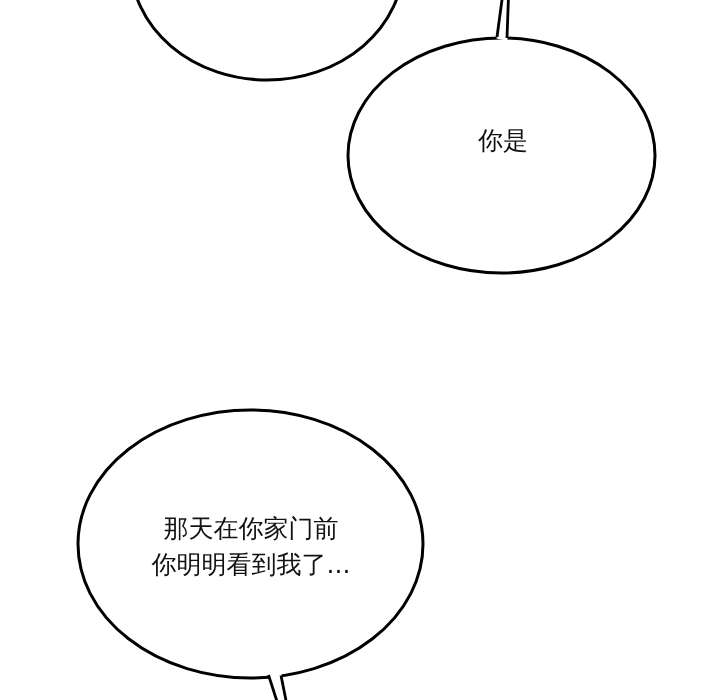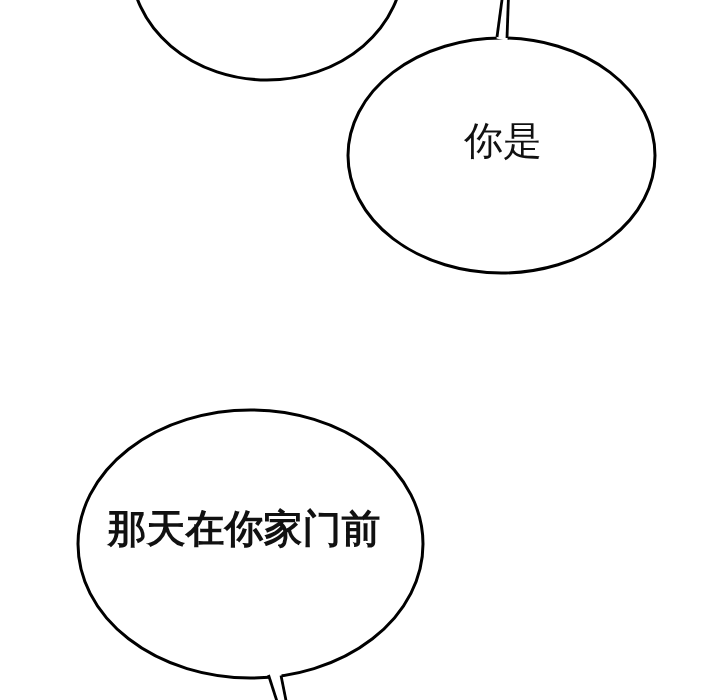--- a/index.html
+++ b/index.html
@@ -23,29 +23,29 @@
   .panel svg {
     position: absolute;
     left: 0;
     top: 0;
     display: block;
   }
   .bubble-text {
     position: absolute;
     transform: translateX(-50%);
     text-align: center;
-    font-size: 39px;
+    font-size: 25px;
     line-height: 36px;
     color: var(--text);
     letter-spacing: 0px;
     white-space: nowrap;
     font-family: "DejaVu Sans", sans-serif;
   }
   .bubble-text.question { left: 503px; top: 123px; }
-  .bubble-text.reply    { left: 244px; top: 511px; font-weight: bold; }
+  .bubble-text.reply    { left: 251px; top: 511px; }
 </style>
 </head>
 <body>
 
 <div class="panel">
 
   <svg width="720" height="700" viewBox="0 0 720 700">
 
     <ellipse cx="267" cy="-36" rx="136" ry="116" fill="#ffffff" stroke="var(--ink)" stroke-width="3"></ellipse>
 
@@ -59,15 +59,16 @@
     <line x1="268.5" y1="675" x2="277.5" y2="703" stroke="var(--ink)" stroke-width="2.8"></line>
     <line x1="281" y1="675.5" x2="286.5" y2="703" stroke="var(--ink)" stroke-width="2.8"></line>
   </svg>
 
   <div class="bubble-text question">
     <div>你是</div>
   </div>
 
   <div class="bubble-text reply">
     <div>那天在你家门前</div>
+    <div>你明明看到我了...</div>
   </div>
 
 </div>
 
 </body></html>

